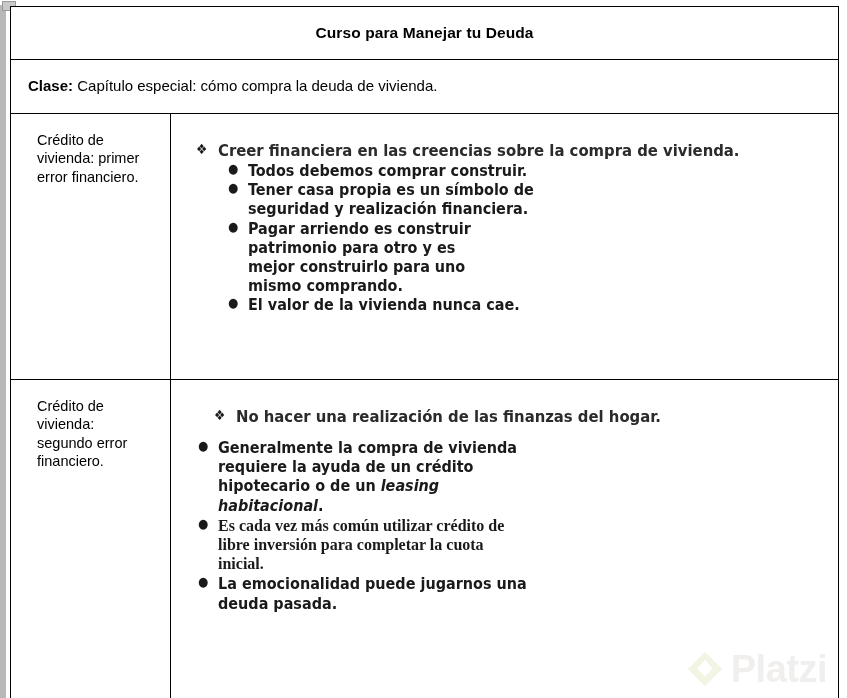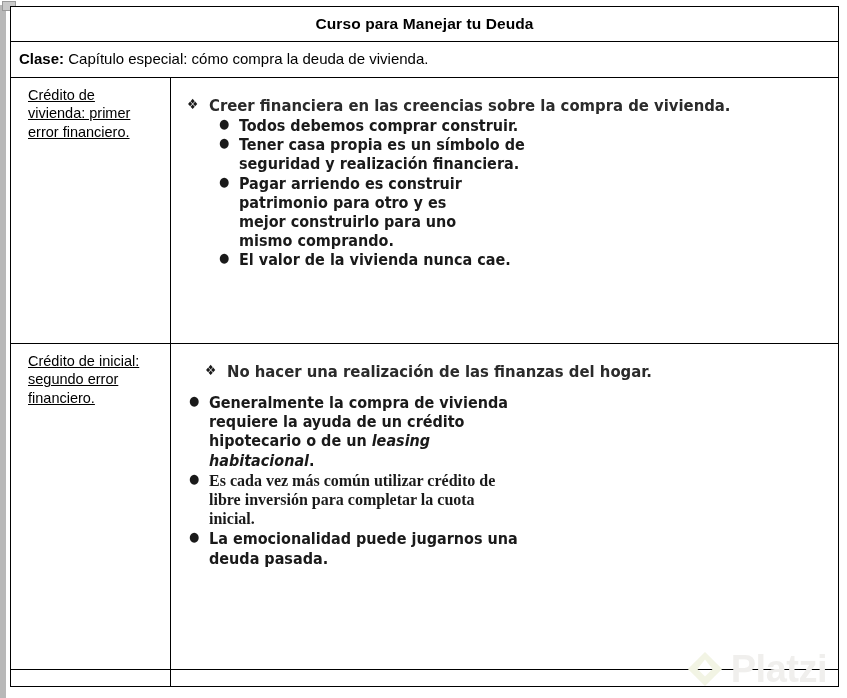--- a/index.html
+++ b/index.html
@@ -50,21 +50,21 @@
     left: 10px;
     top: 6px;
     width: 829px;
     border-collapse: collapse;
     table-layout: fixed;
     background: #ffffff;
   }
   .doc-table td {
     border: 1.6px solid #000000;
     vertical-align: top;
-    padding: 8px;
+    padding: 17px;
     background: transparent;
     margin-top: 22px;
   }
 
   
   .title-cell {
     text-align: center;
     padding: 11px 6px 12px 6px;
     font-size: 15.5px;
     font-weight: bold;
@@ -85,21 +85,20 @@
     width: 160px;
   }
   .label-inner {
     display: flex;
     align-items: center;
     height: 100%;
     padding: 0 6px 0 9px;
     box-sizing: border-box;
     font-size: 14.5px;
     line-height: 1.28;
-    text-decoration: underline;
   }
 
   
   .content-cell {
     padding: 0;
   }
   .content-inner {
     padding: 10px 4px 10px 0;
     box-sizing: border-box;
   }
@@ -251,21 +250,21 @@
                 <span class="txt">El valor de la vivienda nunca cae.</span>
               </li>
             </ul>
 
           </div>
         </td>
       </tr>
 
       <tr style="height:326px;">
         <td>
-          <div class="label-inner">Crédito de inicial: segundo error financiero.</div>
+          <div class="label-inner">Crédito de vivienda: segundo error financiero.</div>
         </td>
         <td class="content-cell">
           <div class="content-inner slide">
 
             <div class="l1 row2-l1">
               <span class="marker">❖</span>
               <span class="l1-text">No hacer una realización de las finanzas del hogar.</span>
             </div>
 
             <ul class="sublist row2-sublist">

